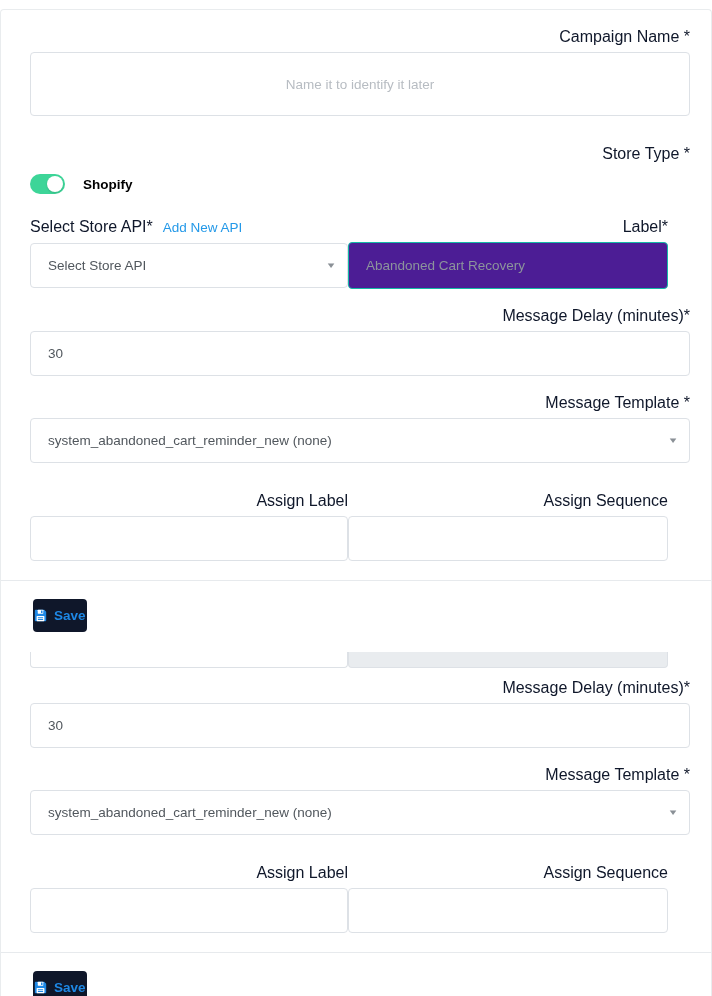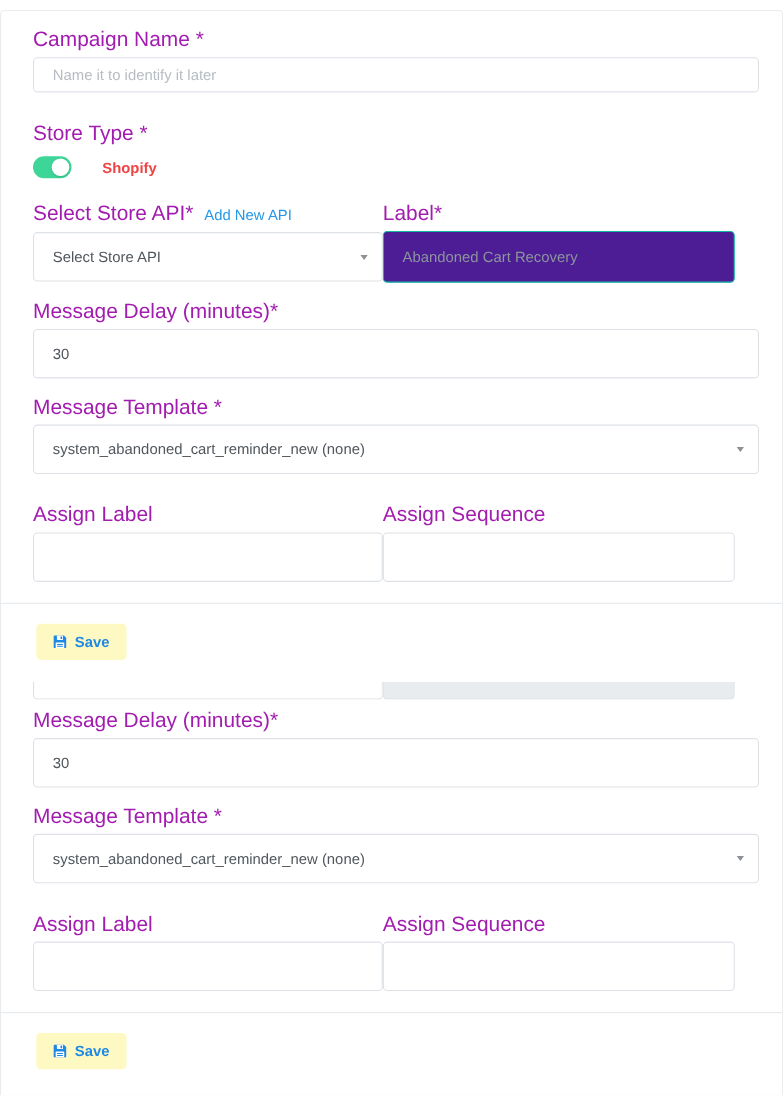--- a/index.html
+++ b/index.html
@@ -13,24 +13,25 @@
     margin-top: 9px;
     min-height: 987px;
     border: 1px solid #e9ecee;
     border-bottom: none;
     border-radius: 4px 4px 0 0;
     padding: 19px 21px 0 29px;
   }
   .field { display: block; }
   .flabel {
     display: block;
-    font-size: 19px;
-    color: #a21caf;
+    font-size: 16px;
+    color: #0f172a;
     margin-bottom: 8px;
     line-height: 15px;
+    text-align: right;
   }
   .tbox, .selbox {
     width: 100%; height: 45px;
     border: 1px solid #dde1e6;
     border-radius: 4px;
     background: #fff;
     font-family: "Liberation Sans", sans-serif;
     font-size: 13.5px;
     color: #51575d;
     padding: 0 17px;
@@ -77,33 +78,33 @@
   .switch.on { background: #3dd598; }
   .switch.off { background: #fff; border: 1px solid #e0e4e7; }
   .knob {
     width: 16px; height: 16px; border-radius: 50%;
     position: absolute; top: 2px;
     box-shadow: 0 1px 2px rgba(0,0,0,.15);
   }
   .switch.on .knob { right: 2px; background: #fff; }
   .switch.off .knob { left: 1px; top: 1px; background: #c9ced3; box-shadow: none; }
   .toggle-label {
-    font-size: 13.5px; font-weight: 700; color: #ef4444; margin-left: 28px;
+    font-size: 13.5px; font-weight: 700; color: #000000; margin-left: 18px;
   }
   
   .divider {
     border-top: 1px solid #e7eaed;
     margin: 19px -21px 0 -29px;
     height: 0;
   }
   .save-row { padding: 18px 0 20px 3px; }
   .save-btn {
     display: inline-flex; align-items: center;
-    background: #fef9c3; border: none; border-radius: 4px;
-    padding: 9px 15px; cursor: pointer;
+    background: #0f172a; border: none; border-radius: 4px;
+    padding: 9px 1px; cursor: pointer;
     font-family: "Liberation Sans", sans-serif;
     font-size: 13.5px; font-weight: 700; color: #1e88e5;
   }
   .save-btn .icon { margin-right: 7px; display: inline-flex; }
   
   .fragments { margin-bottom: 12px; }
   .frag {
     height: 16px;
     border: 1px solid #dde1e6; border-top: none;
     border-radius: 0 0 4px 4px;
@@ -116,21 +117,21 @@
   .mb19 { margin-bottom: 19px; }
 </style>
 </head>
 <body>
 
 <div class="page">
   <div class="card">
 
     <div class="field mb30">
       <span class="flabel">Campaign Name *</span>
-      <input class="tbox" style="height: 32px;" type="text" placeholder="Name it to identify it later">
+      <input class="tbox" style="height: 64px; text-align: center;" type="text" placeholder="Name it to identify it later">
     </div>
 
     <div class="field mb25">
       <span class="flabel">Store Type *</span>
       <div class="toggle-row">
         <div class="toggle-group first">
           <div class="switch on">
               <div class="knob"></div>
             </div>
           <span class="toggle-label">Shopify</span>

